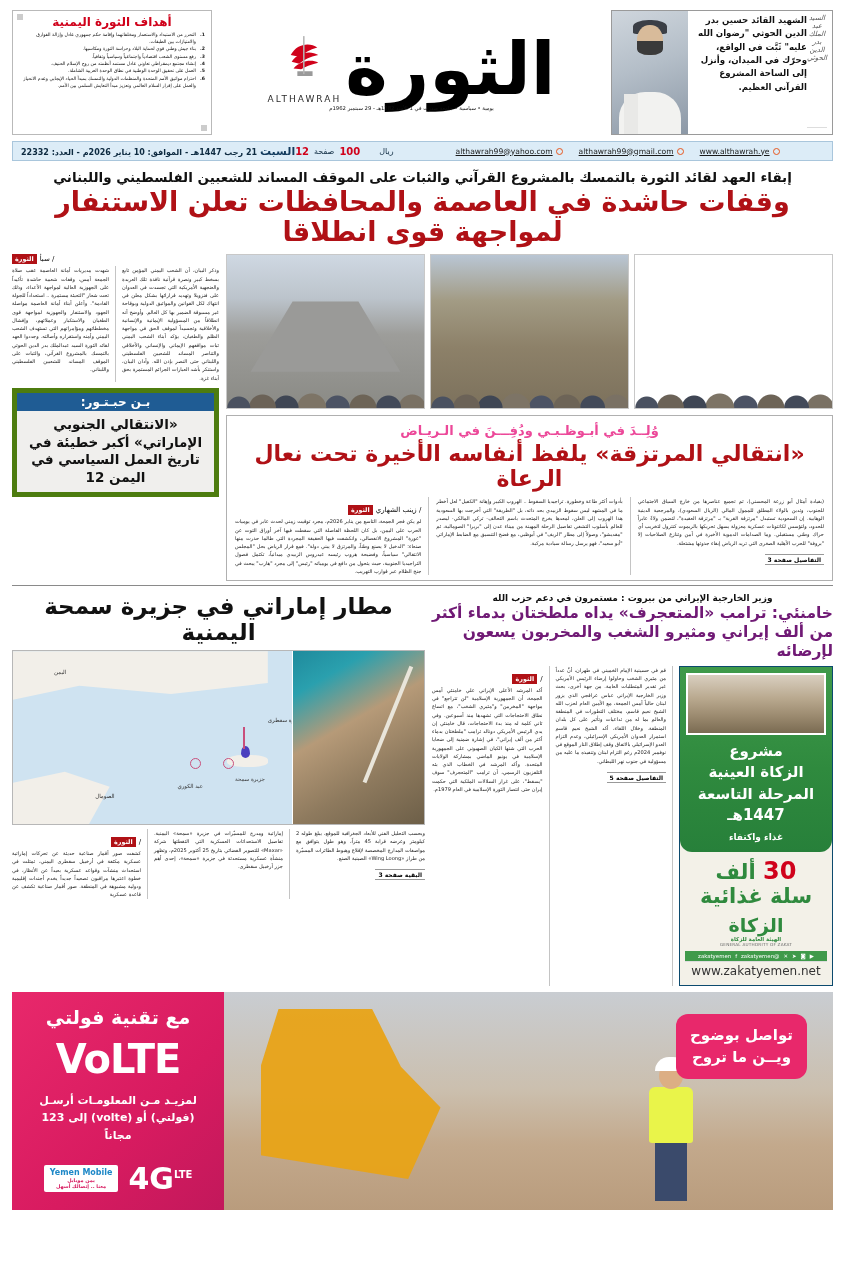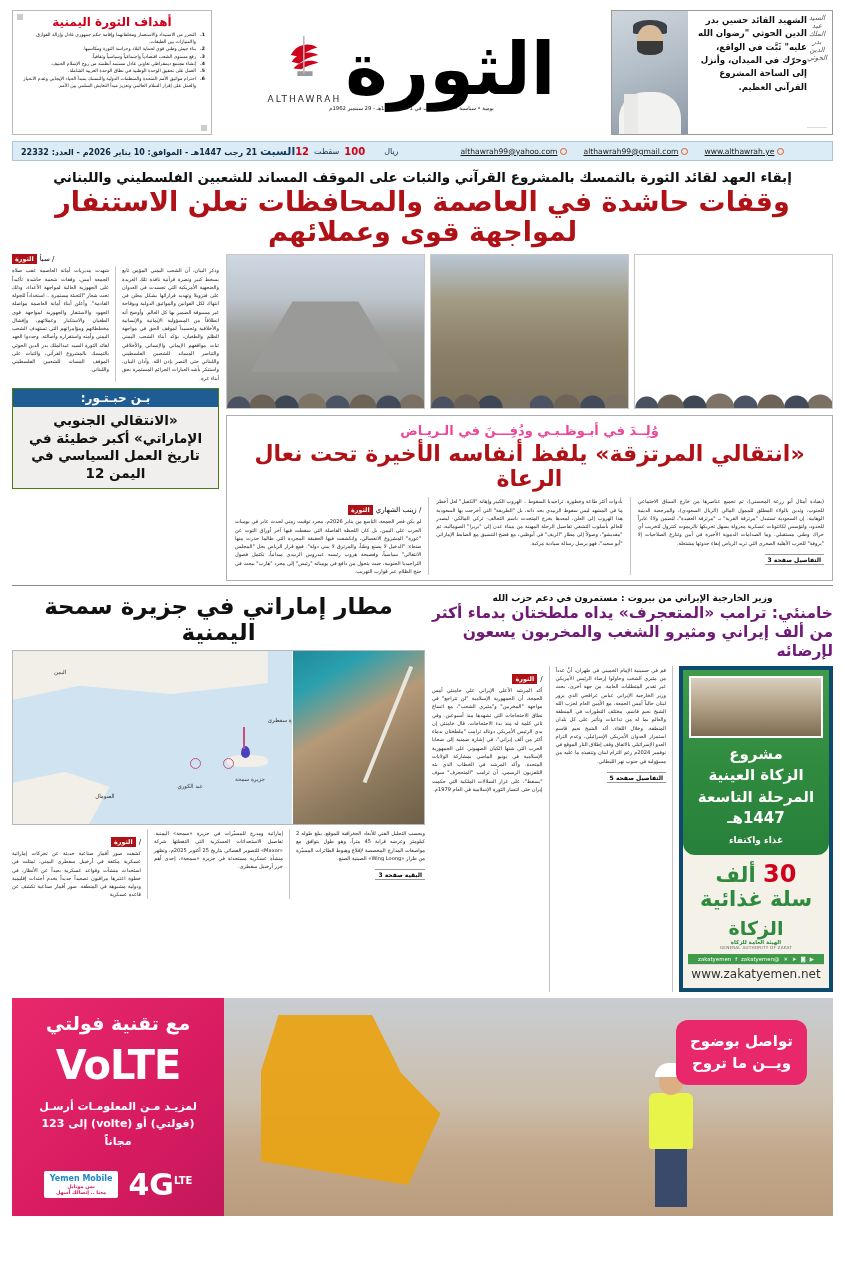--- a/index.html
+++ b/index.html
@@ -116,21 +116,21 @@
               padding:1px 3px; }
   .body-txt { font-size:5.1px; line-height:1.62; text-align:justify; color:#1a1a1a;
               text-align-last:right; }
   .more { margin-top:3px; border-top:1px solid #999; border-bottom:1px solid #999;
           font-size:6px; font-weight:bold; padding:1px 3px; display:inline-block; }
 
   
   .rc-byline { margin-bottom:2px; }
   .rc-cols { display:flex; flex-direction:row-reverse; gap:6px; }
   .rc-col { flex:1; }
-  .benhabtour { border:1px solid #4d7c0f; margin-top:6px; }
+  .benhabtour { border:5px solid #4d7c0f; margin-top:6px; }
   .bh-bar { background:#1f5c94; color:#fff; text-align:center; font-weight:bold;
             font-size:12px; letter-spacing:3px; padding:2px 0; }
   .bh-body { background:#f0efed; padding:5px 7px 6px; text-align:center;
              font-size:13.5px; font-weight:bold; color:#111; line-height:1.3; }
   .bh-page { color:#111; }
 
   
   .midzone { display:flex; flex-direction:row-reverse; gap:7px; margin-top:7px; }
   .mz-right { width:413px; }
   .mz-left { flex:1; }
@@ -153,21 +153,21 @@
          border-radius:50% 50% 50% 50%/60% 60% 40% 40%; }
   .circ { position:absolute; width:11px; height:11px; border:1px solid #c94f7c; border-radius:50%; }
   .arrow { position:absolute; background:#c94f7c; height:1px; }
 
   .map-cols { display:flex; flex-direction:row-reverse; gap:6px; margin-top:4px; }
   .map-col { flex:1; }
 
   
   .mz2-cols { display:flex; flex-direction:row-reverse; gap:6px; margin-top:5px; }
   .mz2-col { flex:1; }
-  .zakat-ad { width:154px; border:4px solid #0c4a6e; background:#f3f1e8;
+  .zakat-ad { width:154px; border:1px solid #0c4a6e; background:#f3f1e8;
               display:flex; flex-direction:column; }
   .za-green { background: linear-gradient(180deg,#3f9a4a 0%,#2f8a3e 55%,#27803a 100%);
               padding:6px 6px 10px; border-radius:0 0 12px 12px; }
   .za-photo { height:62px; border:2px solid #fff; background:
               linear-gradient(180deg,#d9cfc0 0%,#b9a98f 40%,#9c8b70 70%,#7a6b52 100%);
               position:relative; overflow:hidden; }
   .za-ttl { color:#fff; text-align:center; font-weight:bold; font-size:15px;
             line-height:1.42; margin-top:6px; }
   .za-sub { color:#fff; text-align:center; font-weight:bold; font-size:9px; margin-top:6px; }
   .za-white { padding:6px 5px 5px; text-align:center; }
@@ -269,42 +269,42 @@
     </div>
   </div>
 
   <div class="infobar">
     <div class="ib-date">
       <span class="dayname">السبت</span>
       <span>21 رجب 1447هـ - الموافق: 10 يناير 2026م - العدد: 22332</span>
     </div>
     <div class="ib-mid">
       <span class="ib-num">12</span>
-      <span>سقطت</span>
+      <span>صفحة</span>
       <span class="ib-num" style="margin-right:14px;">100</span>
       <span>ريال</span>
     </div>
     <div class="ib-links">
       <a class="ib-link" href="#">
         <span class="dot-ico"></span>
         <span>althawrah99@yahoo.com</span>
       </a>
       <a class="ib-link" href="#">
         <span class="dot-ico"></span>
         <span>althawrah99@gmail.com</span>
       </a>
       <a class="ib-link" href="#">
         <span class="dot-ico"></span>
         <span>www.althawrah.ye</span>
       </a>
     </div>
   </div>
 
   <div class="kicker">إبقاء العهد لقائد الثورة بالتمسك بالمشروع القرآني والثبات على الموقف المساند للشعبين الفلسطيني واللبناني</div>
-  <div class="mainhead">وقفات حاشدة في العاصمة والمحافظات تعلن الاستنفار لمواجهة قوى وعملائهم</div>
+  <div class="mainhead">وقفات حاشدة في العاصمة والمحافظات تعلن الاستنفار لمواجهة قوى انطلاقا</div>
 
   <div class="topzone">
 
     <div class="right-col">
       <div class="byline rc-byline">
         <span class="by-badge">الثورة</span>
         <span>/ سبأ</span>
       </div>
       <div class="rc-cols">
         <div class="rc-col body-txt">شهدت مديريات أمانة العاصمة عقب صلاة الجمعة أمس، وقفات شعبية حاشدة تأكيداً على الجهوزية العالية لمواجهة الأعداء، وذلك تحت شعار "التعبئة مستمرة .. استعداداً للجولة القادمة". وأعلن أبناء أمانة العاصمة مواصلة الجهود والاستنفار والجهوزية لمواجهة قوى الطغيان والاستكبار وعملائهم، وإفشال مخططاتهم ومؤامراتهم التي تستهدف الشعب اليمني وأمنه واستقراره وأصالته. وجددوا العهد لقائد الثورة السيد عبدالملك بدر الدين الحوثي بالتمسك بالمشروع القرآني، والثبات على الموقف المساند للشعبين الفلسطيني واللبناني.</div>

